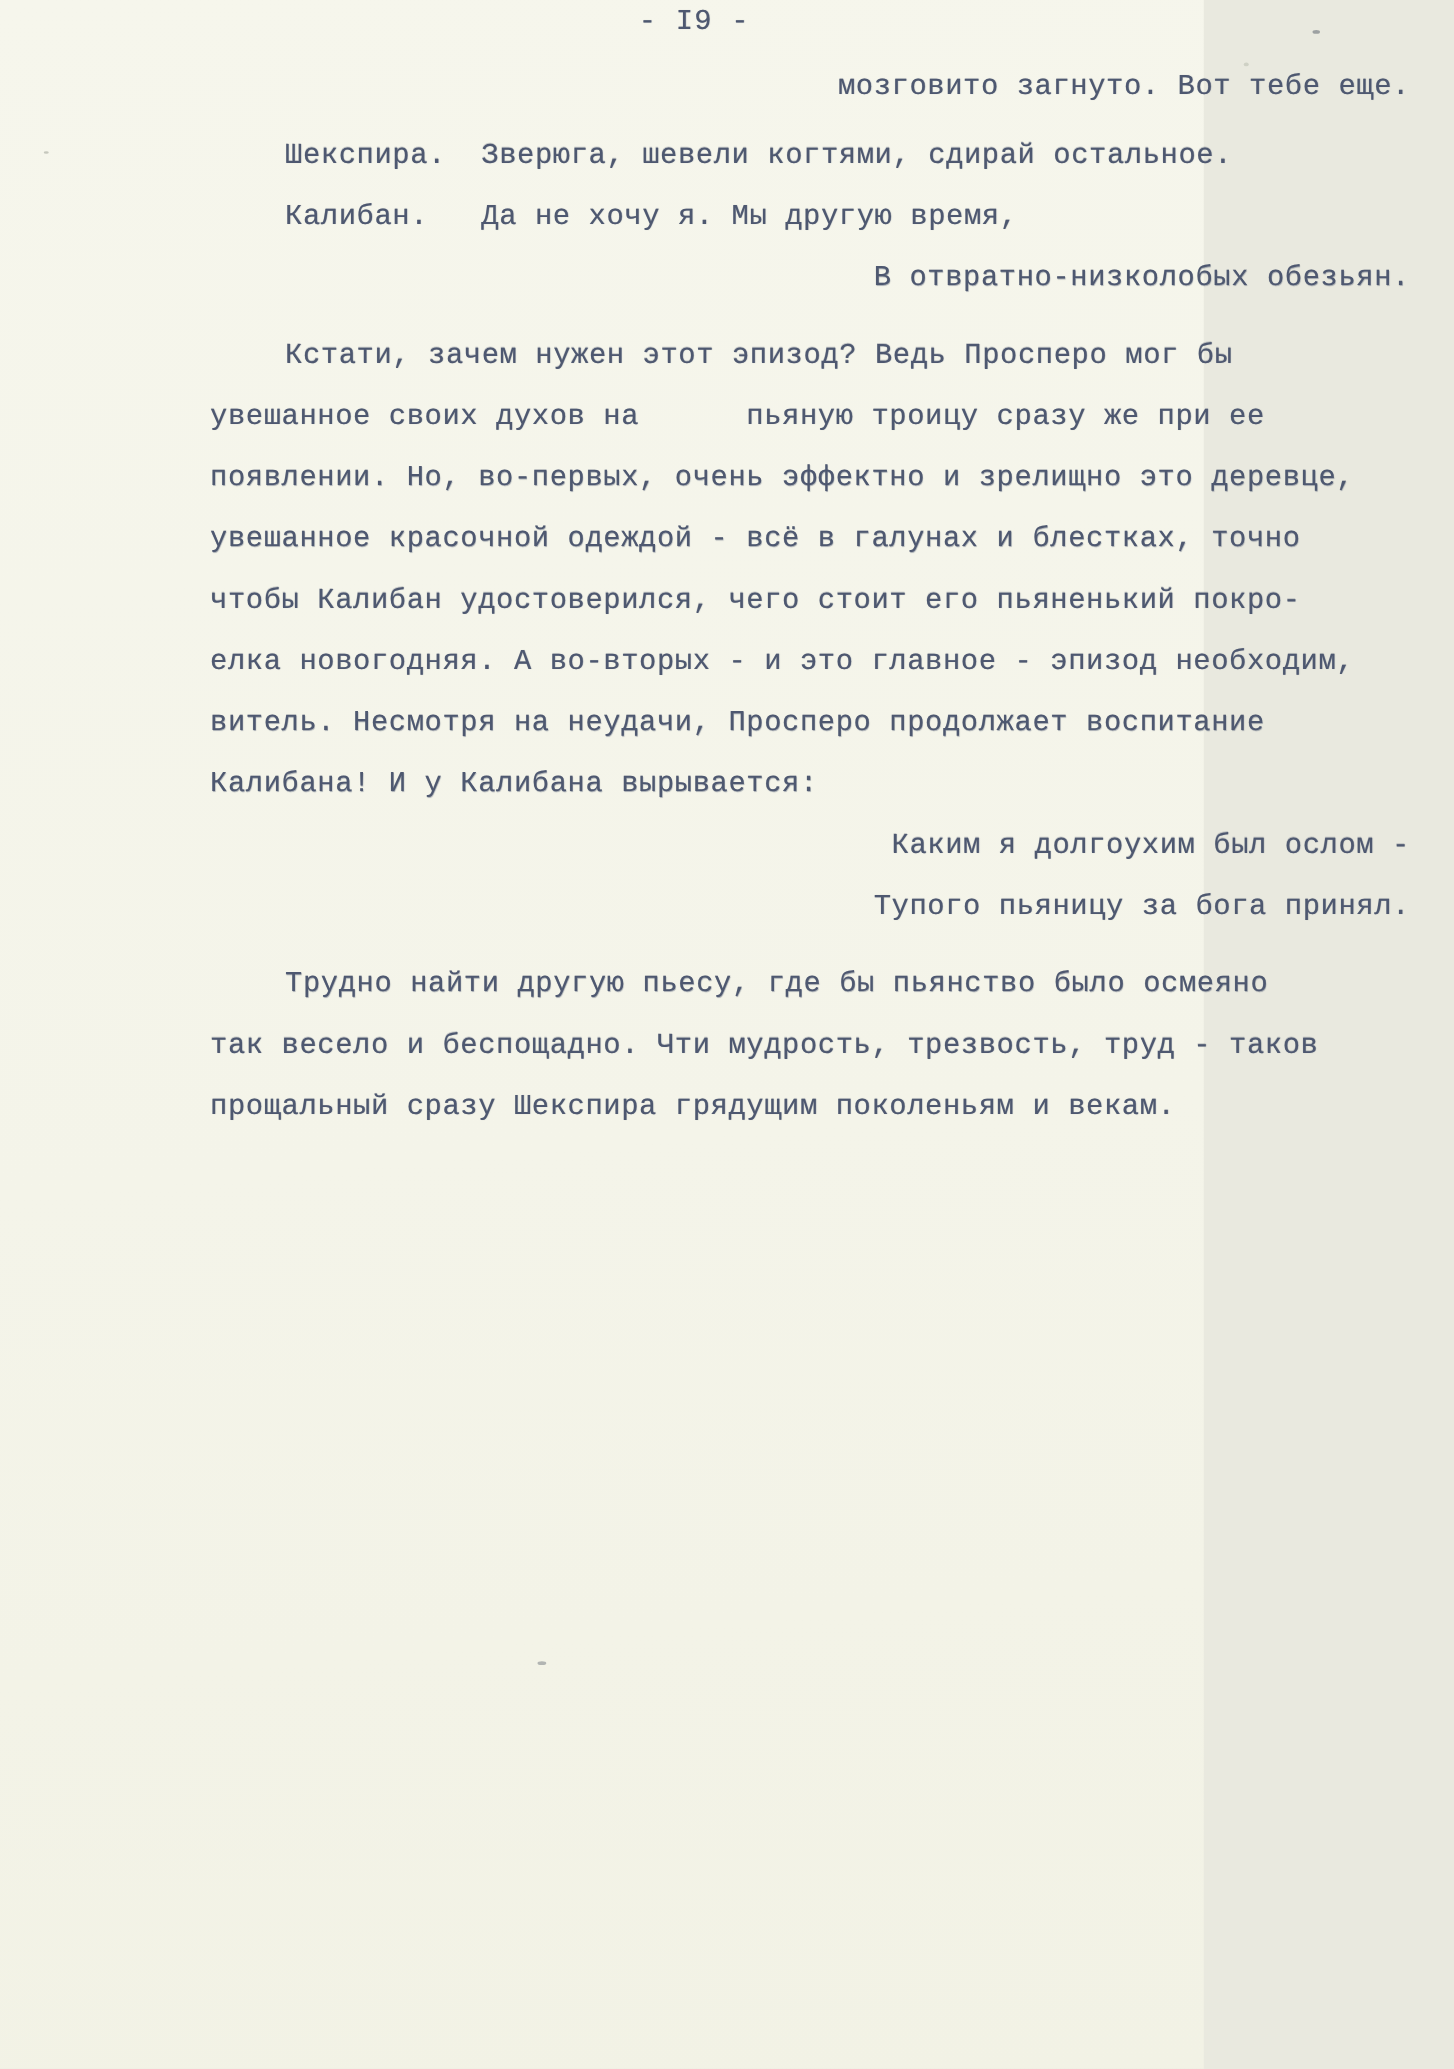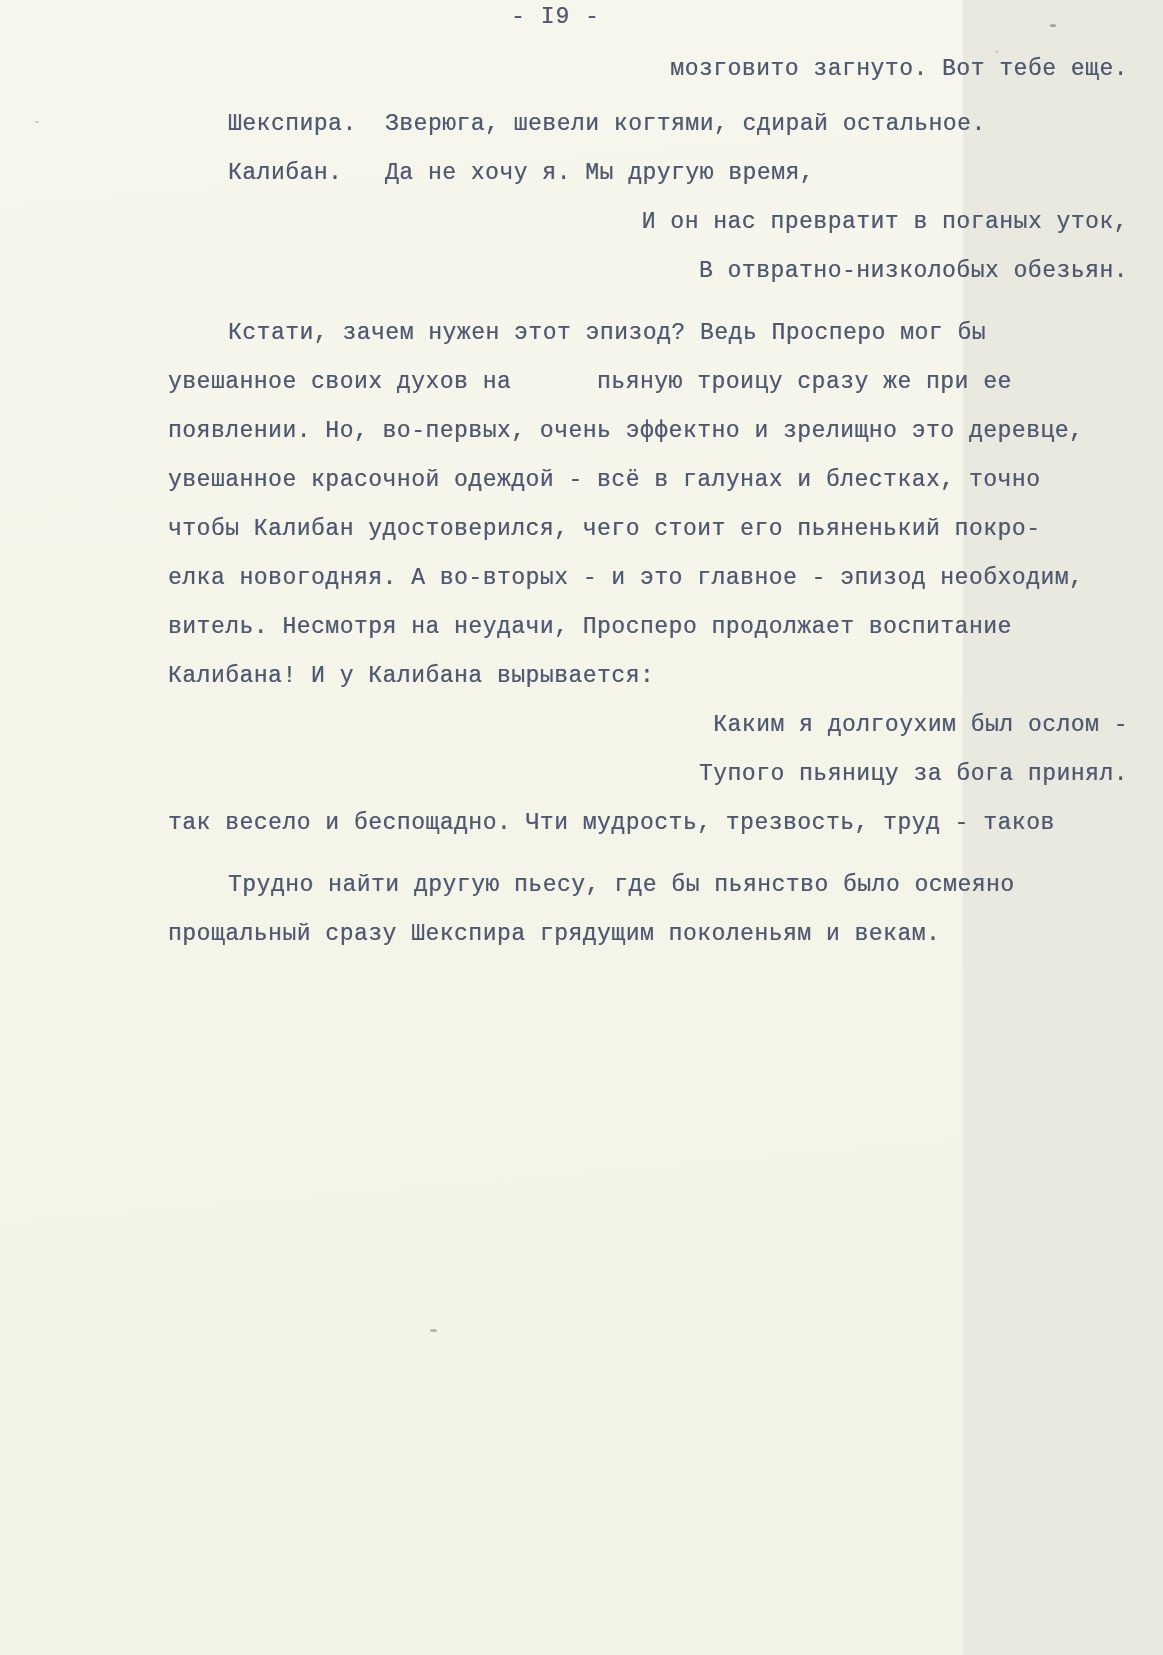--- a/index.html
+++ b/index.html
@@ -72,21 +72,20 @@
   <div class="page-number ink">- I9 -</div>
 
   <div class="content ink">
 
     <div class="line indent-speech"><span>мозговито загнуто. Вот тебе еще.</span></div>
 
     <div class="line indent-para gap-small"><span class="name">Шекспира.</span><span>Зверюга, шевели когтями, сдирай остальное.</span></div>
 
     <div class="line indent-para"><span class="name">Калибан.</span><span>Да не хочу я. Мы другую время,</span></div>
 
-    <div class="line indent-speech"><span>И он нас превратит в поганых уток,</span></div>
 
     <div class="line indent-speech"><span>В отвратно-низколобых обезьян.</span></div>
 
     <div class="line indent-para gap-before"><span>Кстати, зачем нужен этот эпизод? Ведь Просперо мог бы</span></div>
 
     <div class="line"><span>увешанное своих духов на      пьяную троицу сразу же при ее</span></div>
 
     <div class="line"><span>появлении. Но, во-первых, очень эффектно и зрелищно это деревце,</span></div>
 
     <div class="line"><span>увешанное красочной одеждой - всё в галунах и блестках, точно</span></div>
@@ -96,23 +95,23 @@
     <div class="line"><span>елка новогодняя. А во-вторых - и это главное - эпизод необходим,</span></div>
 
     <div class="line"><span>витель. Несмотря на неудачи, Просперо продолжает воспитание</span></div>
 
     <div class="line"><span>Калибана! И у Калибана вырывается:</span></div>
 
     <div class="line indent-speech"><span>Каким я долгоухим был ослом -</span></div>
 
     <div class="line indent-speech"><span>Тупого пьяницу за бога принял.</span></div>
 
+    <div class="line indent-para gap-before"><span>Трудно найти другую пьесу, где бы пьянство было осмеяно</span></div>
+
     <div class="line"><span>так весело и беспощадно. Чти мудрость, трезвость, труд - таков</span></div>
-
-    <div class="line indent-para gap-before"><span>Трудно найти другую пьесу, где бы пьянство было осмеяно</span></div>
 
     <div class="line"><span>прощальный сразу Шекспира грядущим поколеньям и векам.</span></div>
 
   </div>
 
   <div class="speck speck-1"></div>
   <div class="speck speck-2"></div>
   <div class="speck speck-3"></div>
   <div class="speck speck-4"></div>
 

